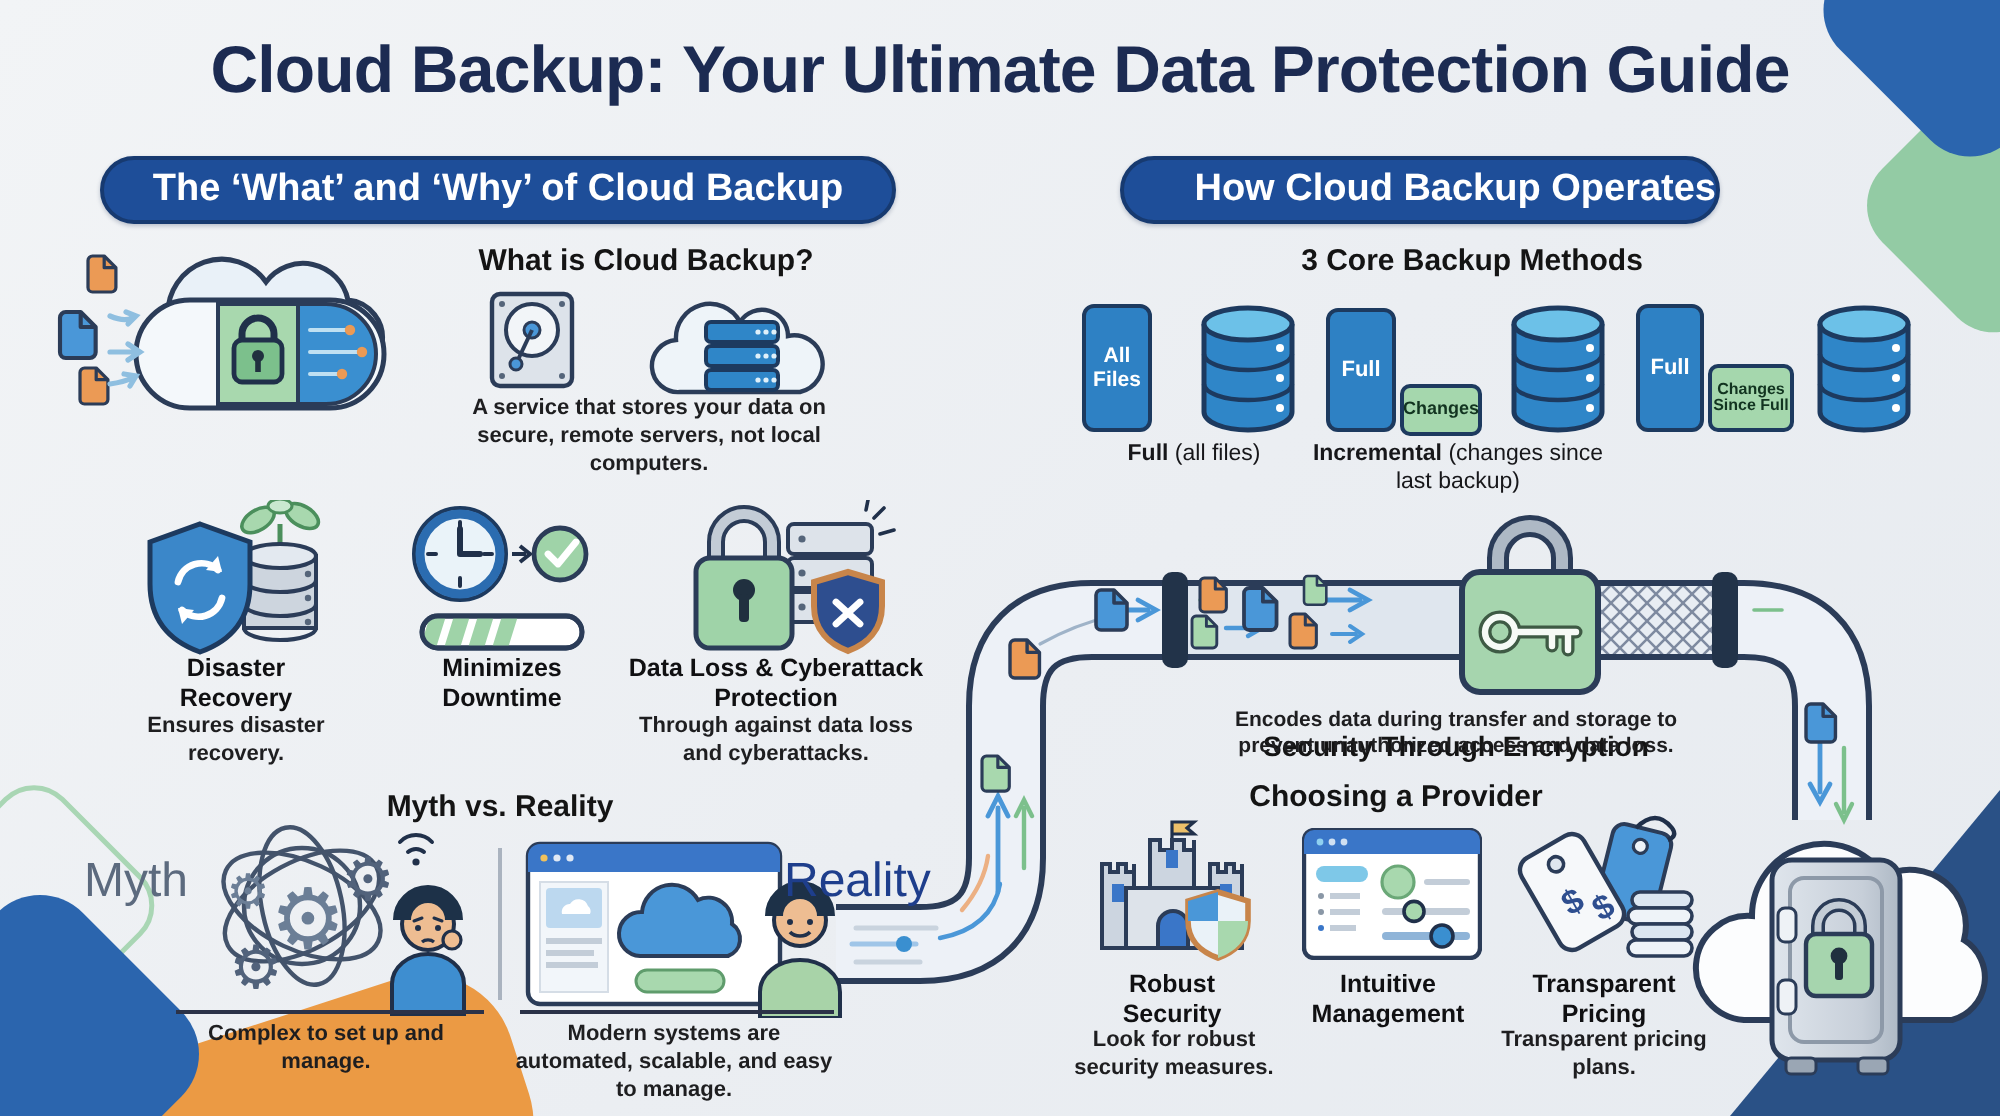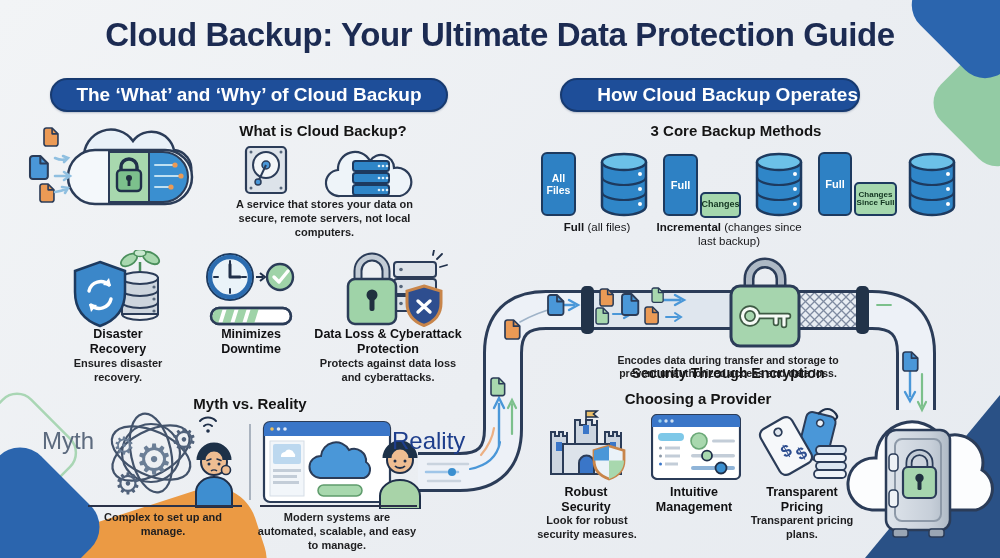--- a/index.html
+++ b/index.html
@@ -315,21 +315,21 @@
     </g>
     <path d="M22 32 V21 a14 14 0 0 1 28 0 V32" fill="none" stroke="#2b3c58" stroke-width="9"></path>
     <path d="M22 32 V21 a14 14 0 0 1 28 0 V32" fill="none" stroke="#c3ccd6" stroke-width="5"></path>
     <rect x="12" y="29" width="48" height="45" rx="7" fill="#9fd3a8" stroke="#2b3c58" stroke-width="2.5"></rect>
     <circle cx="36" cy="45" r="5.5" fill="#20303f"></circle>
       <rect x="33.5" y="47" width="5" height="14" rx="2" fill="#20303f"></rect>
     <path d="M88 36 l17 5 v12 c0 12 -7.5 19 -17 22.5 c-9.5 -3.5 -17 -10.5 -17 -22.5 v-12 z" fill="#2e4e8f" stroke="#c8854a" stroke-width="3"></path>
     <path d="M82 51 l12 11 M94 51 l-12 11" stroke="#ffffff" stroke-width="3.4" stroke-linecap="round"></path>
   </svg>
   <div class="abs z2 ctr itemtitle" style="left:312px;top:327px;width:152px;">Data Loss &amp; Cyberattack Protection</div>
-  <div class="abs z2 ctr cap" style="left:317px;top:357px;width:142px;">Protects against data loss and cyberattacks.</div>
+  <div class="abs z2 ctr cap" style="left:317px;top:357px;width:142px;">Through against data loss and cyberattacks.</div>
 
   <div class="abs z2 ctr h15" style="left:150px;top:395px;width:200px;">Myth vs. Reality</div>
   <div class="abs z2 bigword" style="left:42px;top:427px;color:#5c6a7e;">Myth</div>
 
   <svg class="abs z2" style="left:96px;top:406px;" width="150" height="102" viewBox="0 0 150 102">
     <g fill="none" stroke="#43536b" stroke-width="2.2">
       <ellipse cx="55" cy="47" rx="42" ry="22" transform="rotate(25 55 47)"></ellipse>
       <ellipse cx="55" cy="47" rx="42" ry="22" transform="rotate(-28 55 47)"></ellipse>
       <ellipse cx="55" cy="47" rx="40" ry="20" transform="rotate(78 55 47)"></ellipse>
       <circle cx="55" cy="47" r="29"></circle>

